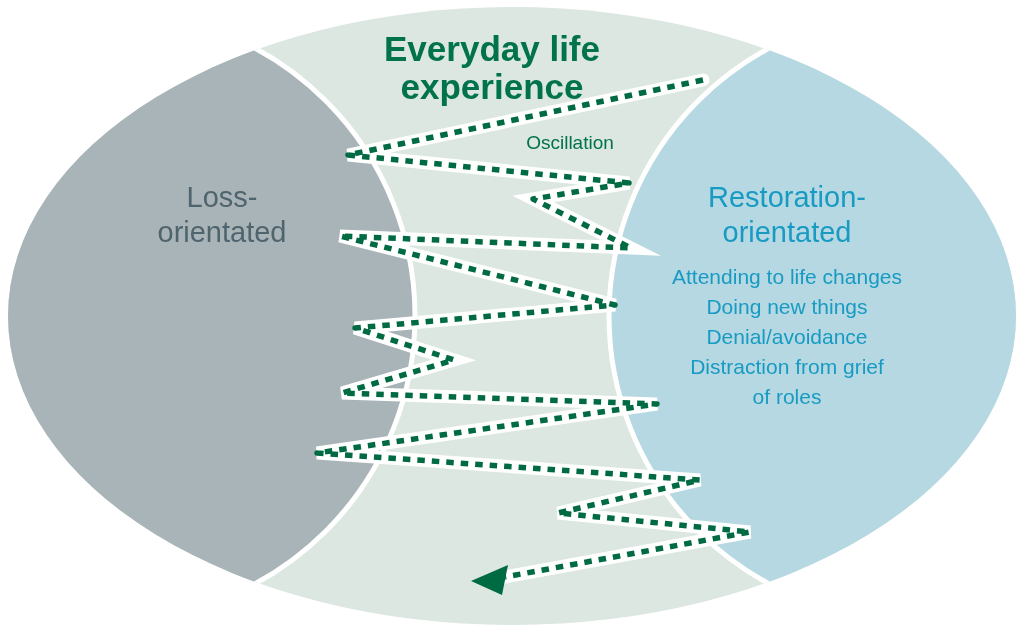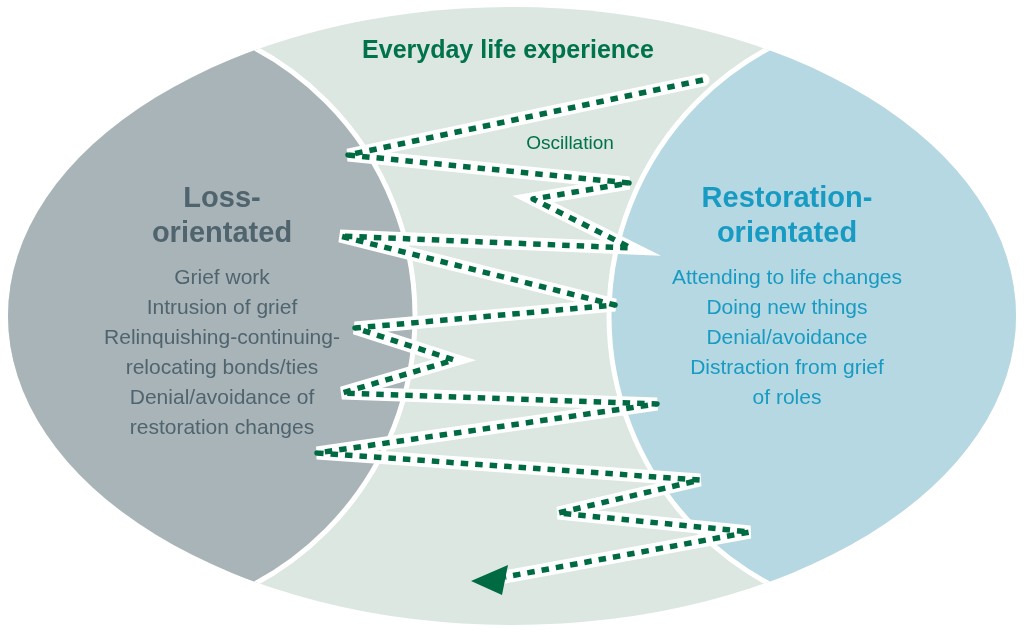--- a/index.html
+++ b/index.html
@@ -23,31 +23,31 @@
   }
   svg.stage{position:absolute;left:0;top:0;}
   .bg-ellipse{fill:var(--ellipse-fill);}
   .loss-circle{fill:var(--loss-fill);stroke:var(--casing);stroke-width:5;}
   .restoration-circle{fill:var(--restoration-fill);stroke:var(--casing);stroke-width:5;}
   .zig-casing{fill:none;stroke:var(--casing);stroke-width:13;stroke-linejoin:miter;stroke-miterlimit:5;stroke-linecap:round;}
   .zig-dashes{fill:none;stroke:var(--dot-green);stroke-width:5.5;stroke-dasharray:7.5 7;stroke-linejoin:round;stroke-linecap:butt;}
   .arrowhead{fill:var(--dot-green);}
   .label{position:absolute;text-align:center;}
   .title{
-    left:308px;top:30px;width:400px;
-    font-size:25px;line-height:38px;font-weight:bold;color:var(--green);
+    left:292px;top:30px;width:400px;
+    font-size:35px;line-height:38px;font-weight:bold;color:var(--green);
   }
   .oscillation{
     left:470px;top:130px;width:200px;
     font-size:19px;line-height:25px;color:var(--green);
   }
   .col{position:absolute;top:180px;width:330px;}
   .col-loss{left:57px;color:var(--loss-text);}
   .col-restoration{left:622px;color:var(--restoration-text);}
-  .col-heading{font-size:29px;line-height:35px;font-weight:bold;text-align:center;}
+  .col-heading{font-size:29px;line-height:35px;font-weight:normal;text-align:center;}
   .col-items{margin-top:12px;font-size:21px;line-height:30px;text-align:center;}
 </style>
 </head>
 <body>
 
 <div class="canvas">
 
   <svg class="stage" width="1024" height="632" viewBox="0 0 1024 632">
     <defs>
       <clipPath id="ellipse-clip">
@@ -69,28 +69,20 @@
 
   <div class="label title">Everyday life experience</div>
 
   <div class="label oscillation">Oscillation</div>
 
   <div class="col col-loss">
     <div class="col-heading">
       <div>Loss-</div>
       <div>orientated</div>
     </div>
-    <div class="col-items">
-      <div>Grief work</div>
-      <div>Intrusion of grief</div>
-      <div>Relinquishing-continuing-</div>
-      <div>relocating bonds/ties</div>
-      <div>Denial/avoidance of</div>
-      <div>restoration changes</div>
-    </div>
   </div>
 
   <div class="col col-restoration">
     <div class="col-heading">
       <div>Restoration-</div>
       <div>orientated</div>
     </div>
     <div class="col-items">
       <div>Attending to life changes</div>
       <div>Doing new things</div>

